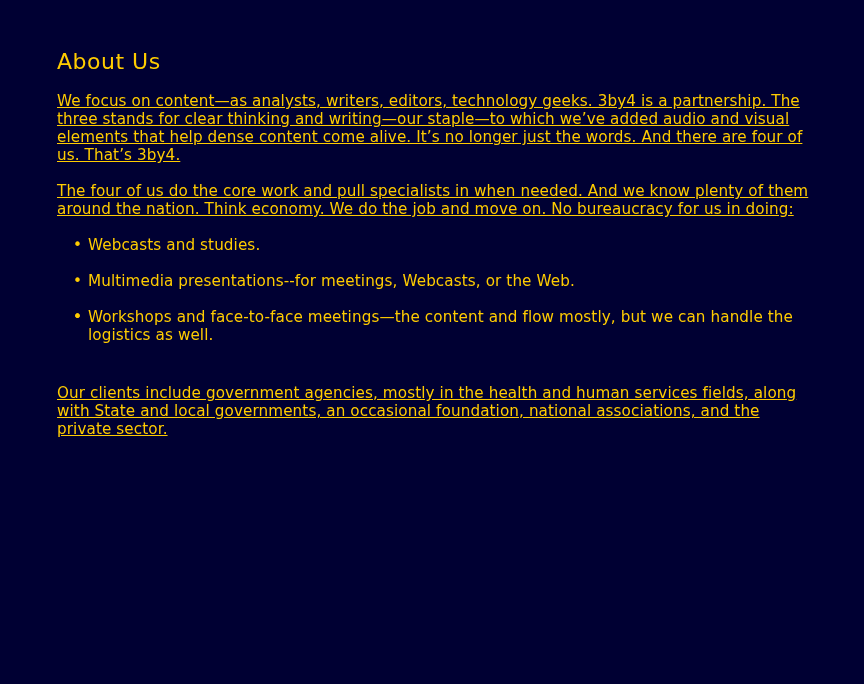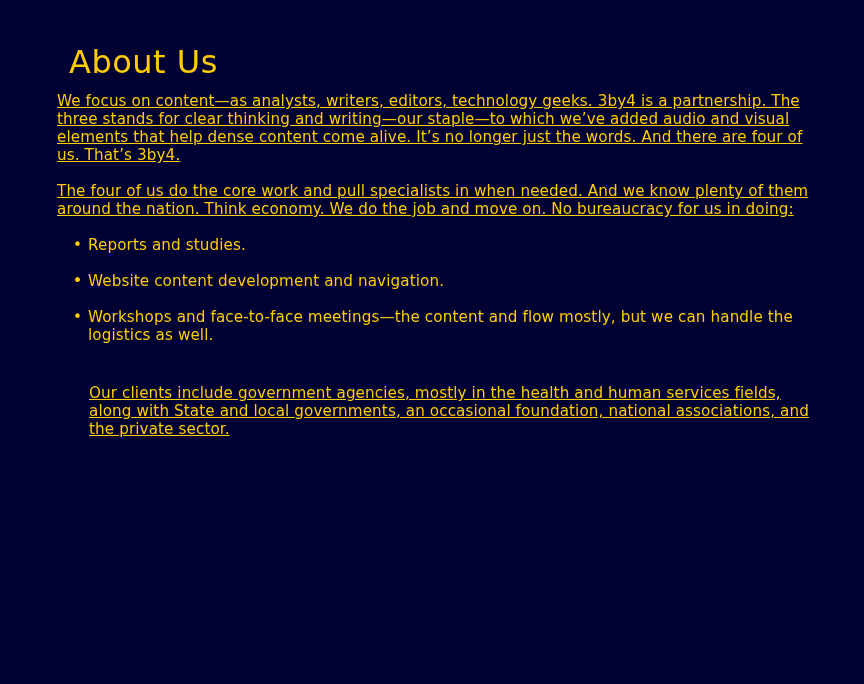--- a/index.html
+++ b/index.html
@@ -14,23 +14,23 @@
       font-family: "DejaVu Sans", sans-serif;
       color: #FFCC00;
     }
     .content {
       position: absolute;
       left: 57px;
       top: 46px;
       width: 760px;
     }
     h1 {
-      font-size: 32px;
+      font-size: 22px;
       font-weight: normal;
-      margin: 0 0 14px 12px;
+      margin: 0 0 14px 0;
       line-height: 32px;
       letter-spacing: 0.5px;
     }
     p {
       font-size: 15.2px;
       line-height: 18px;
       margin: 0 0 18px 0;
       letter-spacing: 0.1px;
       text-decoration: underline;
     }
@@ -46,43 +46,42 @@
       margin: 0 0 18px 0;
       letter-spacing: 0.1px;
     }
     ul li .bullet {
       position: absolute;
       left: -15px;
       top: 0;
     }
     .clients {
       margin-top: 40px;
-      margin-left: 32px;
     }
   </style>
 </head>
 <body>
 
 <div class="content">
   <h1>About Us</h1>
 
   <p>We focus on content—as analysts, writers, editors, technology geeks.  3by4 is a partnership. The three stands for clear thinking and writing—our staple—to which we’ve added audio and visual elements that help dense content come alive.  It’s no longer just the words.  And there are four of us.  That’s 3by4.</p>
   <p style="margin-bottom:16px;">The four of us do the core work and pull specialists in when needed.  And we know plenty of them around the nation.  Think economy.  We do the job and move on.  No bureaucracy for us in doing:</p>
 
   <ul>
     <li>
       <span class="bullet">•</span>
-      <span>Reports and studies.</span>
+      <span>Webcasts and studies.</span>
     </li>
     <li>
       <span class="bullet">•</span>
+      <span>Multimedia presentations--for meetings, Webcasts, or the Web.</span>
     </li>
     <li>
       <span class="bullet">•</span>
-      <span>Website content development and navigation.</span>
     </li>
     <li>
       <span class="bullet">•</span>
       <span>Workshops and face-to-face meetings—the content and flow mostly, but we can handle the logistics as well.</span>
     </li>
   </ul>
 
   <p class="clients">Our clients include government agencies, mostly in the health and human services fields, along with State and local governments, an occasional foundation, national associations, and the private sector.</p>
 </div>
 

